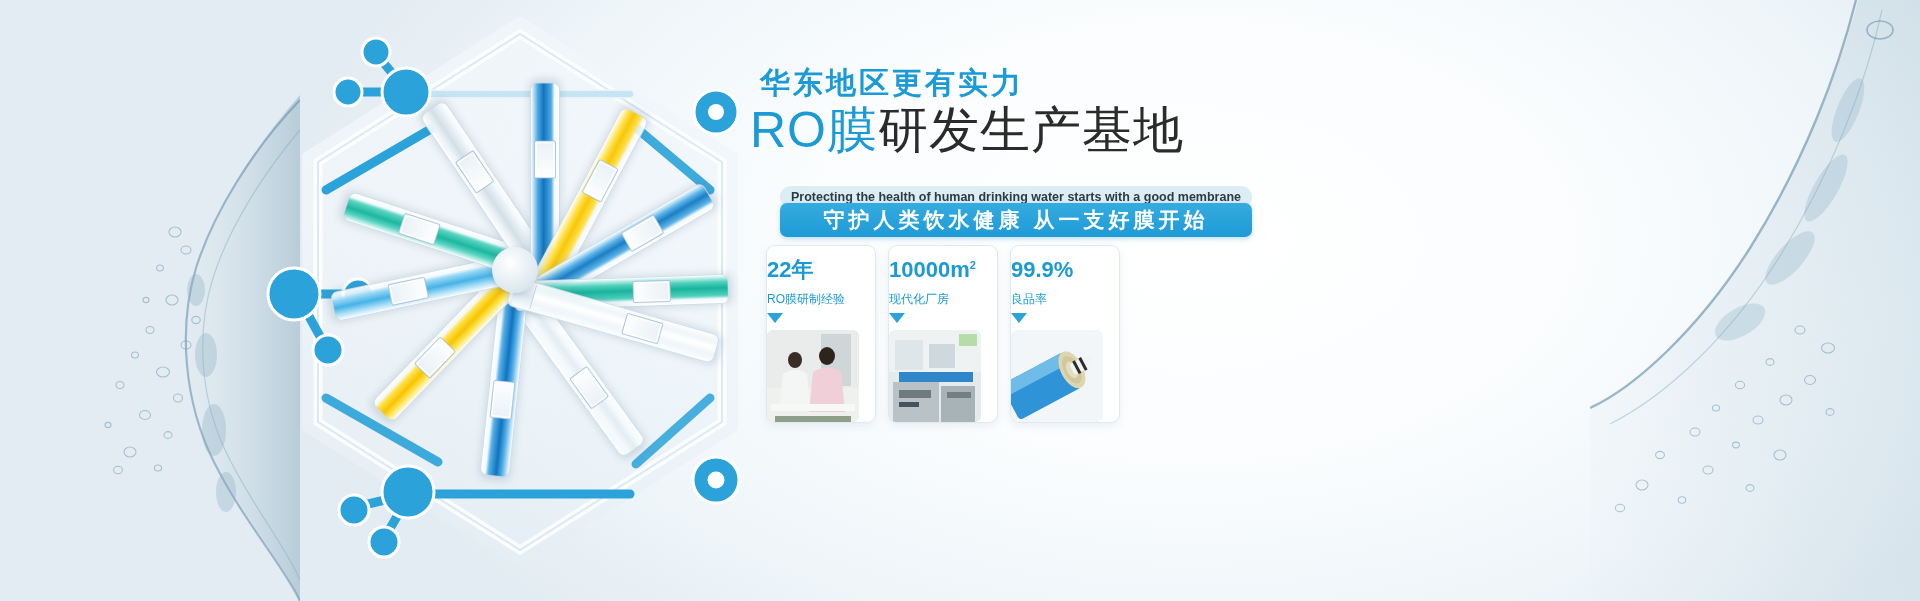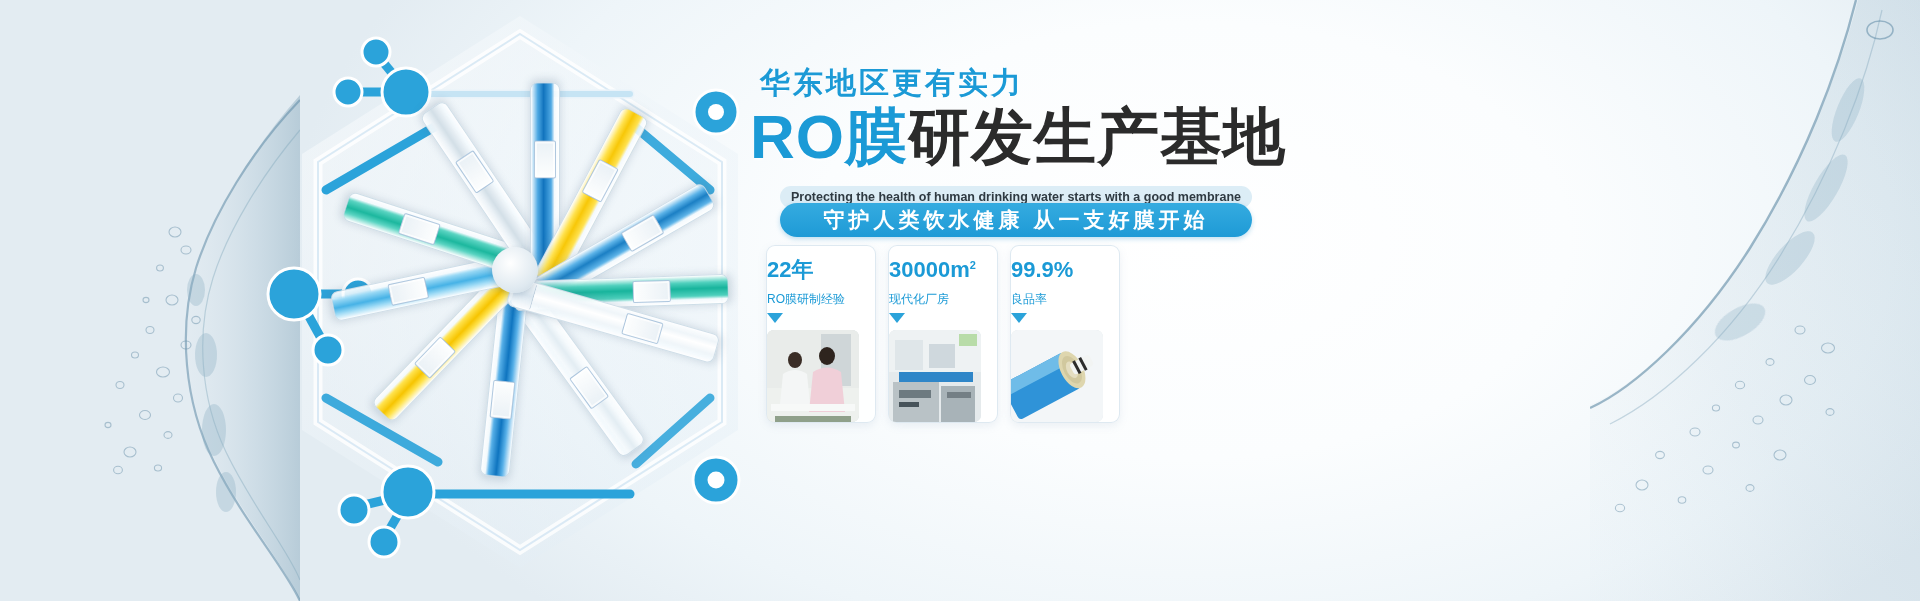--- a/index.html
+++ b/index.html
@@ -78,21 +78,21 @@
 
   .eyebrow {
     position:absolute; left: 8px; top: 63px;
     font-size: 30px; font-weight: 700; letter-spacing: 3px;
     color: #1b9ad6;
     text-shadow: 0 1px 1px rgba(255,255,255,.9);
     white-space: nowrap;
   }
   .headline {
     position:absolute; left: -2px; top: 104px;
-    font-size: 62px; font-weight: 700; letter-spacing: 1px;
+    font-size: 50px; font-weight: 400; letter-spacing: 1px;
     white-space: nowrap; line-height: 1.05;
     color: #2b2b2b;
     text-shadow: 0 2px 2px rgba(255,255,255,.8);
   }
   .headline .hl-blue { color: #1b9ad6; }
 
   .subtitle-en {
     position:absolute; left: 28px; top: 186px;
     width: 472px; height: 22px;
     background: #dcedf6;
@@ -100,21 +100,21 @@
     color: #2f3a42;
     font-size: 12.5px;
     font-weight: 600;
     display:flex; align-items:center; justify-content:center;
     white-space: nowrap;
   }
   .subtitle-cn {
     position:absolute; left: 28px; top: 203px;
     width: 472px; height: 34px;
     background: linear-gradient(180deg,#35abe0,#1e9ad6);
-    border-radius: 17px;
+    border-radius: 7px;
     color: #ffffff;
     font-size: 21px; font-weight: 700; letter-spacing: 4px;
     display:flex; align-items:center; justify-content:center;
     white-space: nowrap;
     box-shadow: 0 2px 5px rgba(30,140,200,.28);
   }
 
   
   .cards {
     position:absolute; left: 14px; top: 245px;
@@ -397,21 +397,21 @@
             <path d="M46 42 q14 -9 28 0 l4 40 h-36 Z" fill="#f0cfd8"></path>
             <rect x="4" y="74" width="84" height="7" fill="#f7f9f8"></rect>
             <rect x="8" y="86" width="76" height="6" fill="#8fa08a"></rect>
             <rect x="16" y="92" width="10" height="7" fill="#2c2c2c"></rect>
             <rect x="40" y="92" width="10" height="7" fill="#2c2c2c"></rect>
           </svg>
         </div>
       </div>
 
       <div class="card">
-        <div class="stat-value"><span>30000m</span><sup>2</sup></div>
+        <div class="stat-value"><span>10000m</span><sup>2</sup></div>
         <div class="stat-label">现代化厂房</div>
         <div class="caret"></div>
         <div class="thumb">
           <svg width="92" height="100" viewBox="0 0 92 100" aria-hidden="true">
             <rect width="92" height="100" fill="#e5eaec"></rect>
             <rect x="0" y="0" width="92" height="42" fill="#eef2f3"></rect>
             <rect x="70" y="4" width="18" height="12" fill="#b8dca8"></rect>
             <rect x="6" y="10" width="28" height="30" fill="#dfe6e9"></rect>
             <rect x="40" y="14" width="26" height="24" fill="#cfd8dd"></rect>
             <rect x="10" y="42" width="74" height="10" fill="#2f86c8"></rect>

